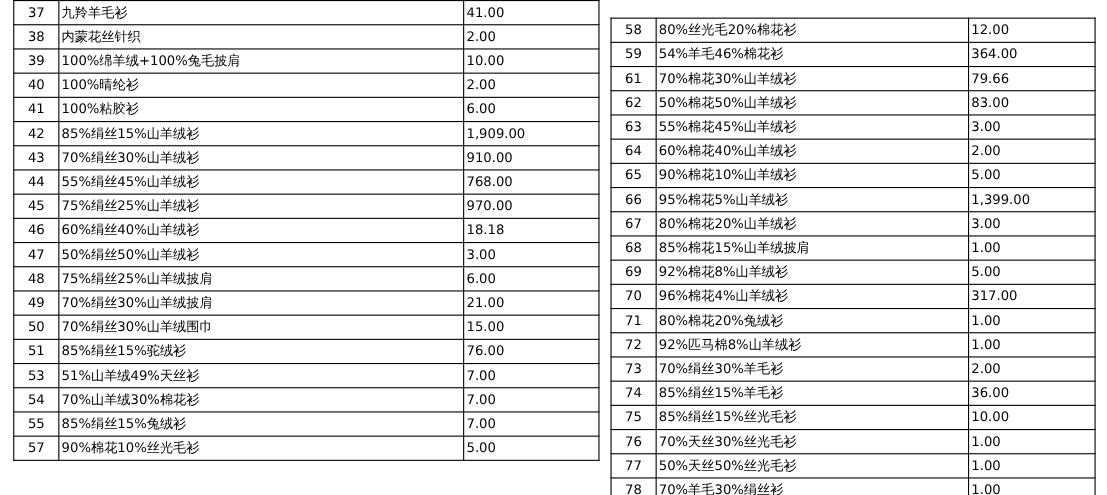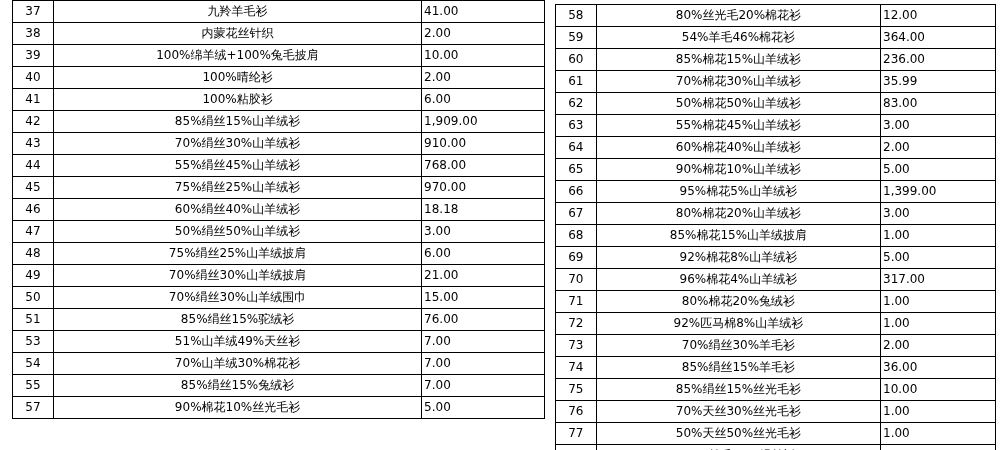--- a/index.html
+++ b/index.html
@@ -47,40 +47,39 @@
     line-height: 19px;
     white-space: nowrap;
     overflow: hidden;
   }
   td.c-num {
     text-align: center;
     width: 38px;
     font-size: 12px;
   }
   td.c-desc {
-    text-align: center;
   }
   td.c-val {
     text-align: left;
     padding-right: 6px;
     width: 118px;
   }
   
   .col-left td.c-num { width: 36px; }
   .col-left td.c-val { width: 118px; }
   .col-right td.c-num { width: 36px; }
   .col-right td.c-val { width: 110px; }
 
   
   .left-wrap {
     padding-left: 12px;
     padding-top: 0px;
   }
   .right-wrap {
-    padding-top: 4px;
+    padding-top: 16px;
     padding-right: 10px;
   }
 </style>
 </head>
 <body>
 
 <div class="page">
 
   <div class="col col-left left-wrap">
     <table class="sheet">
@@ -193,28 +192,23 @@
             <td class="c-num">58</td>
             <td class="c-desc">80%丝光毛20%棉花衫</td>
             <td class="c-val">12.00</td>
           </tr>
           <tr>
             <td class="c-num">59</td>
             <td class="c-desc">54%羊毛46%棉花衫</td>
             <td class="c-val">364.00</td>
           </tr>
           <tr>
-            <td class="c-num">60</td>
-            <td class="c-desc">85%棉花15%山羊绒衫</td>
-            <td class="c-val">236.00</td>
-          </tr>
-          <tr>
             <td class="c-num">61</td>
             <td class="c-desc">70%棉花30%山羊绒衫</td>
-            <td class="c-val">35.99</td>
+            <td class="c-val">79.66</td>
           </tr>
           <tr>
             <td class="c-num">62</td>
             <td class="c-desc">50%棉花50%山羊绒衫</td>
             <td class="c-val">83.00</td>
           </tr>
           <tr>
             <td class="c-num">63</td>
             <td class="c-desc">55%棉花45%山羊绒衫</td>
             <td class="c-val">3.00</td>

